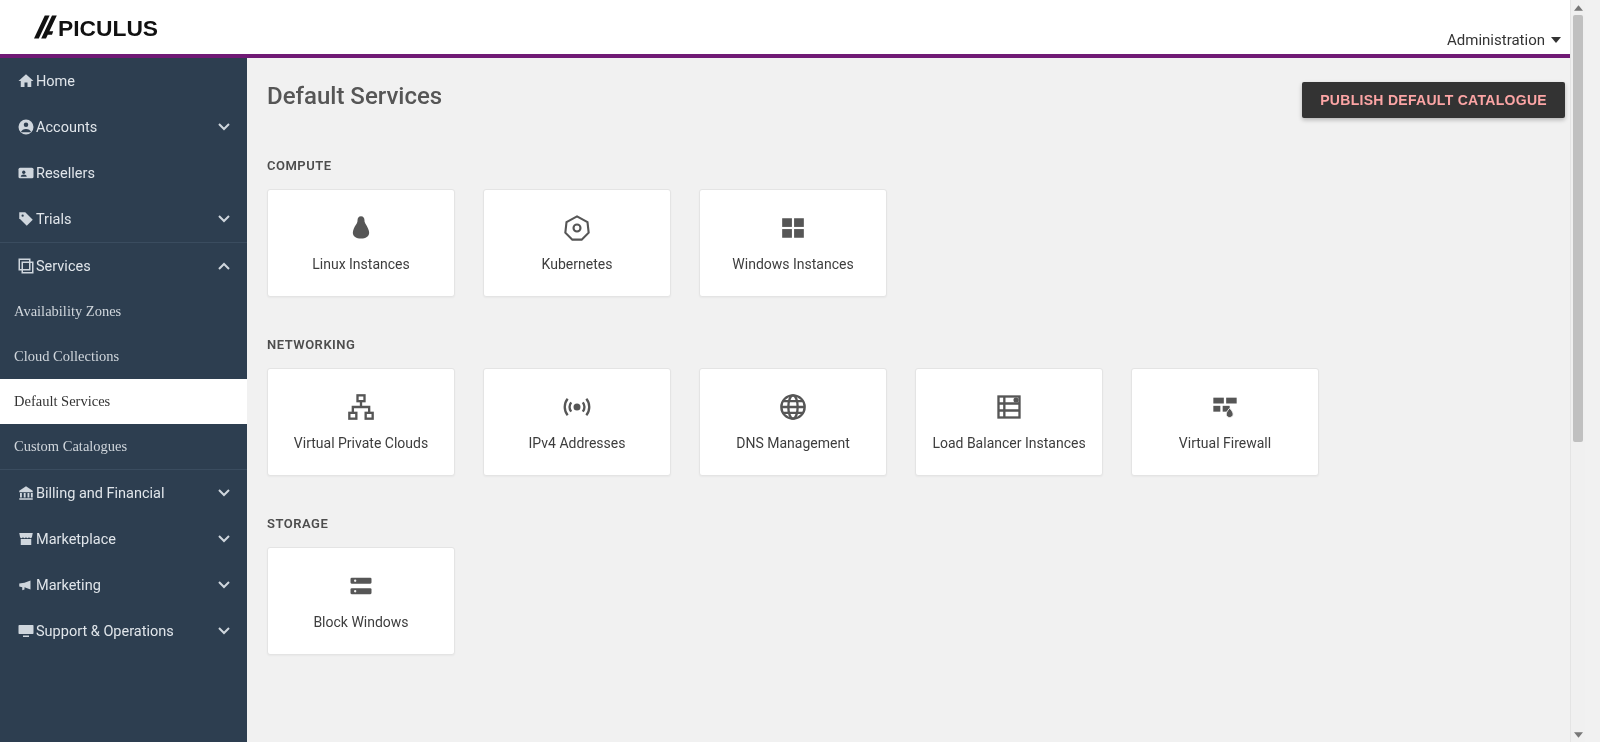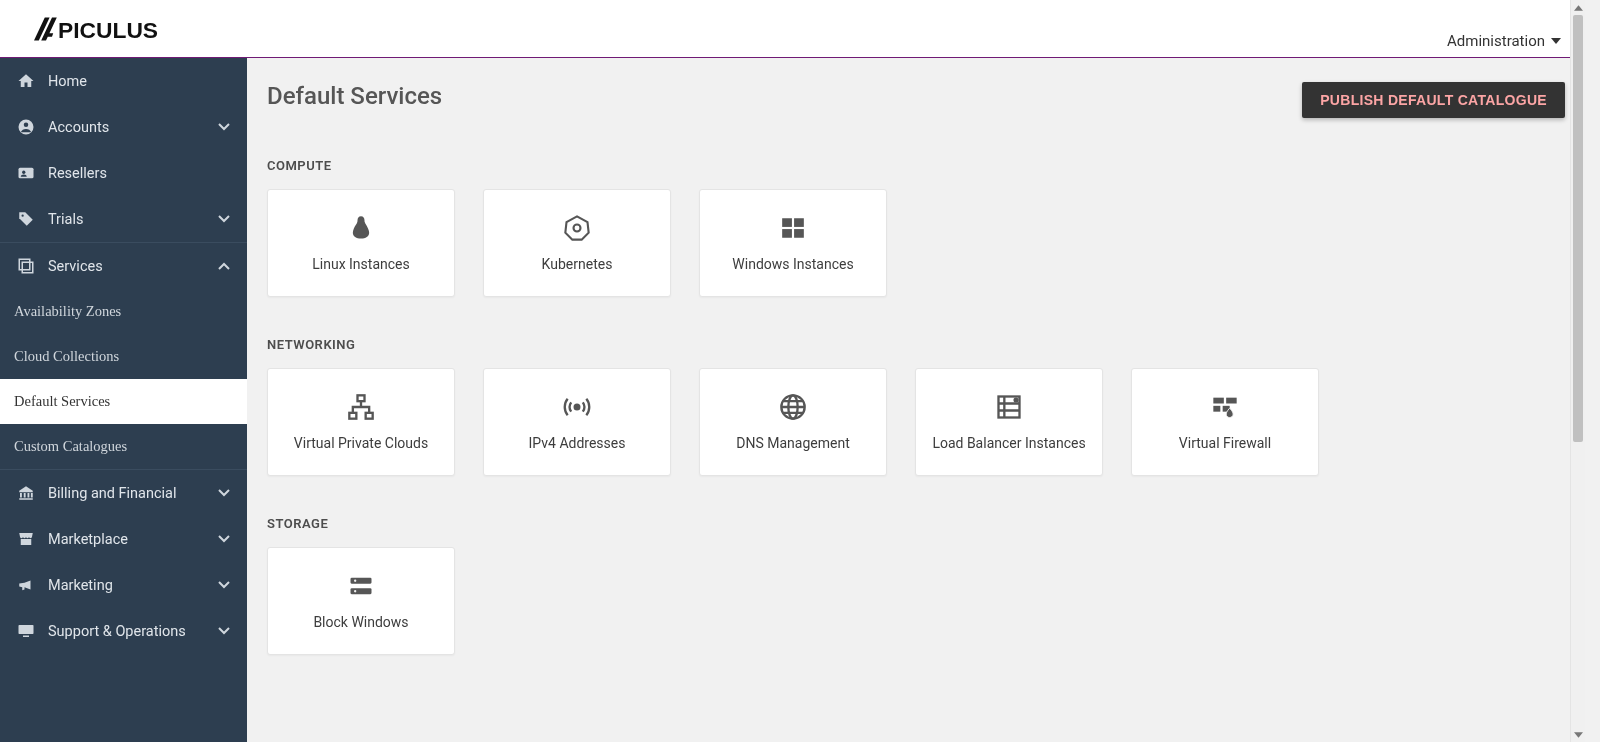--- a/index.html
+++ b/index.html
@@ -16,21 +16,21 @@
       width: 1585px;
       position: relative;
     }
     .header {
       height: 58px;
       background: #fff;
       display: flex;
       align-items: center;
       justify-content: space-between;
       padding: 0 24px 0 34px;
-      border-bottom: 1px solid #701a75;
+      border-bottom: 4px solid #701a75;
     }
     .logo {
       font-weight: 800;
       font-size: 26px;
       letter-spacing: -0.5px;
       color: #111;
       font-family: Arial, sans-serif;
     }
     .admin-dropdown {
       display: flex;
@@ -50,21 +50,20 @@
       width: 247px;
       background: #2d3e50;
       color: #cfd6dd;
       display: flex;
       flex-direction: column;
       font-size: 14.5px;
     }
     .nav-item {
       display: flex;
       align-items: center;
-      gap: 12px;
       padding: 13px 16px;
       cursor: pointer;
       color: #e0e5ea;
     }
     .nav-item .chevron {
       margin-left: auto;
       width: 14px;
       height: 14px;
       display: flex;
       align-items: center;

